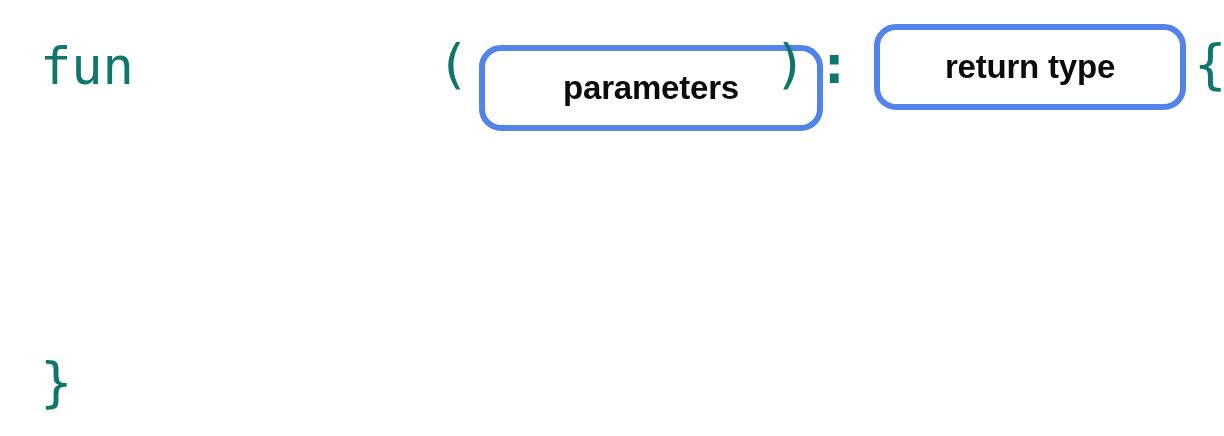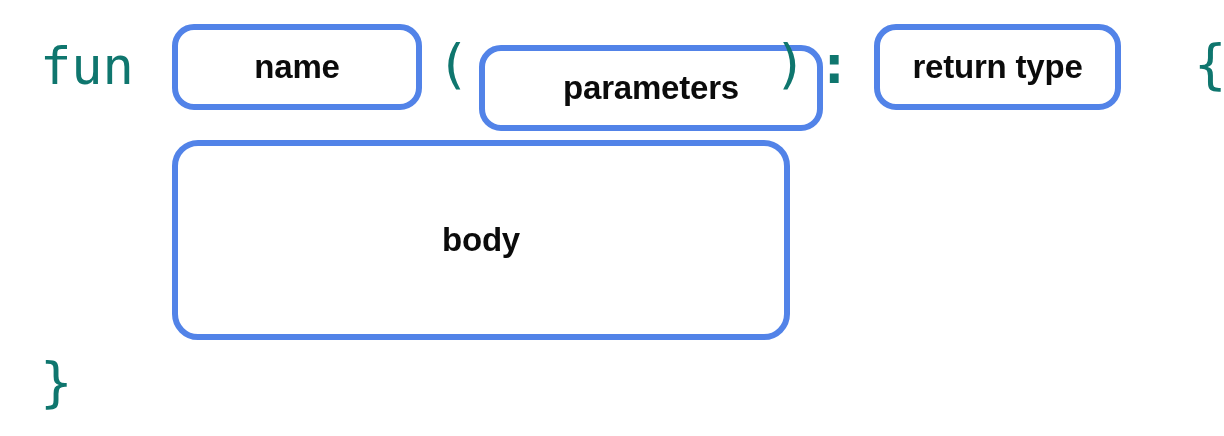--- a/index.html
+++ b/index.html
@@ -79,49 +79,43 @@
     font-family: "Liberation Sans", sans-serif;
     font-weight: 700;
     font-size: 33px;
     color: #0b0b0b;
     letter-spacing: -0.2px;
     white-space: nowrap;
   }
 
   .slot-name        { left: 172px;  top: 24px;  width: 250px; height: 86px; }
   .slot-parameters  { left: 479px;  top: 24px;  width: 344px; height: 86px; margin-top: 21px; }
-  .slot-returntype  { left: 874px;  top: 24px;  width: 247px; height: 86px; }
+  .slot-returntype  { left: 874px;  top: 24px;  width: 312px; height: 86px; }
   .slot-body        { left: 172px;  top: 140px; width: 618px; height: 200px; border-radius: 26px; }
 </style>
 </head>
 <body>
 
 <div id="canvas">
 
   <span class="code-token tok-fun">fun</span>
 
-  <div class="slot slot-name">
-    <span class="slot-label">name</span>
-  </div>
 
   <span class="code-token tok-paren-open">(</span>
 
   <div class="slot slot-parameters">
     <span class="slot-label">parameters</span>
   </div>
 
   <span class="code-token tok-paren-close">)</span>
 
   <span class="code-token tok-colon">:</span>
 
   <div class="slot slot-returntype">
     <span class="slot-label">return type</span>
   </div>
 
   <span class="code-token tok-brace-open">{</span>
 
-  <div class="slot slot-body">
-    <span class="slot-label">body</span>
-  </div>
 
   <span class="code-token tok-brace-close">}</span>
 
 </div>
 
 </body></html>

